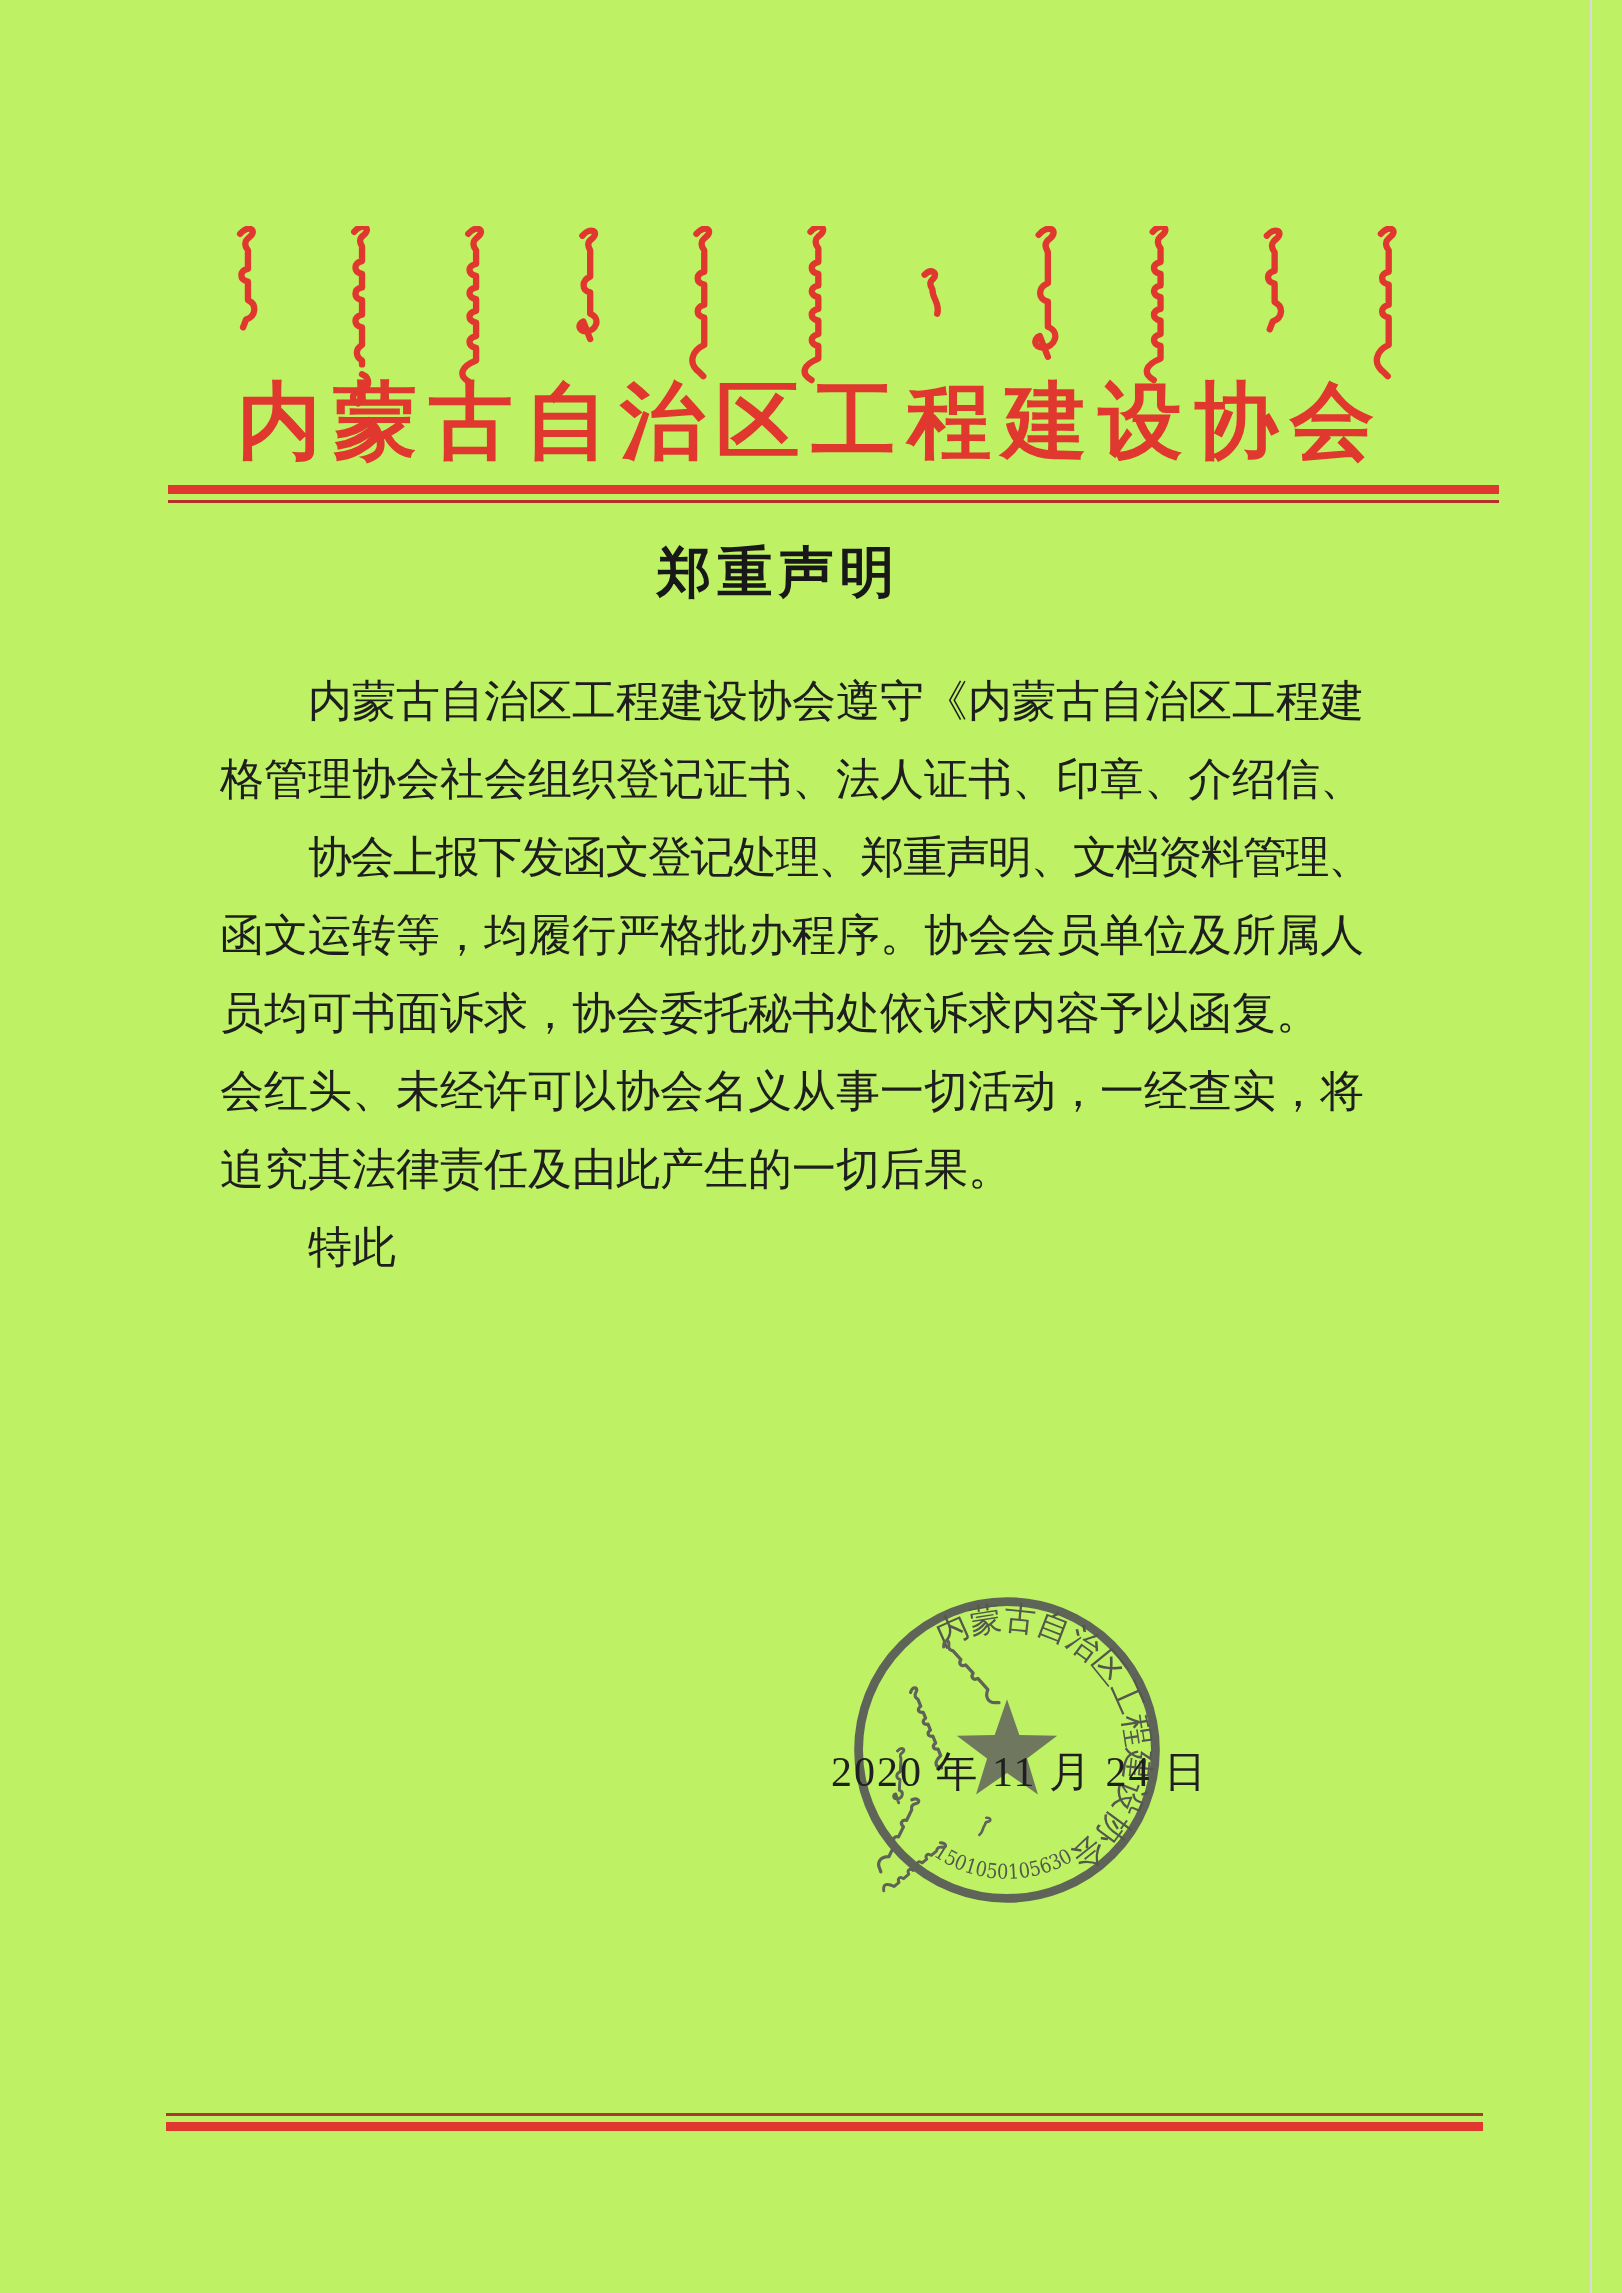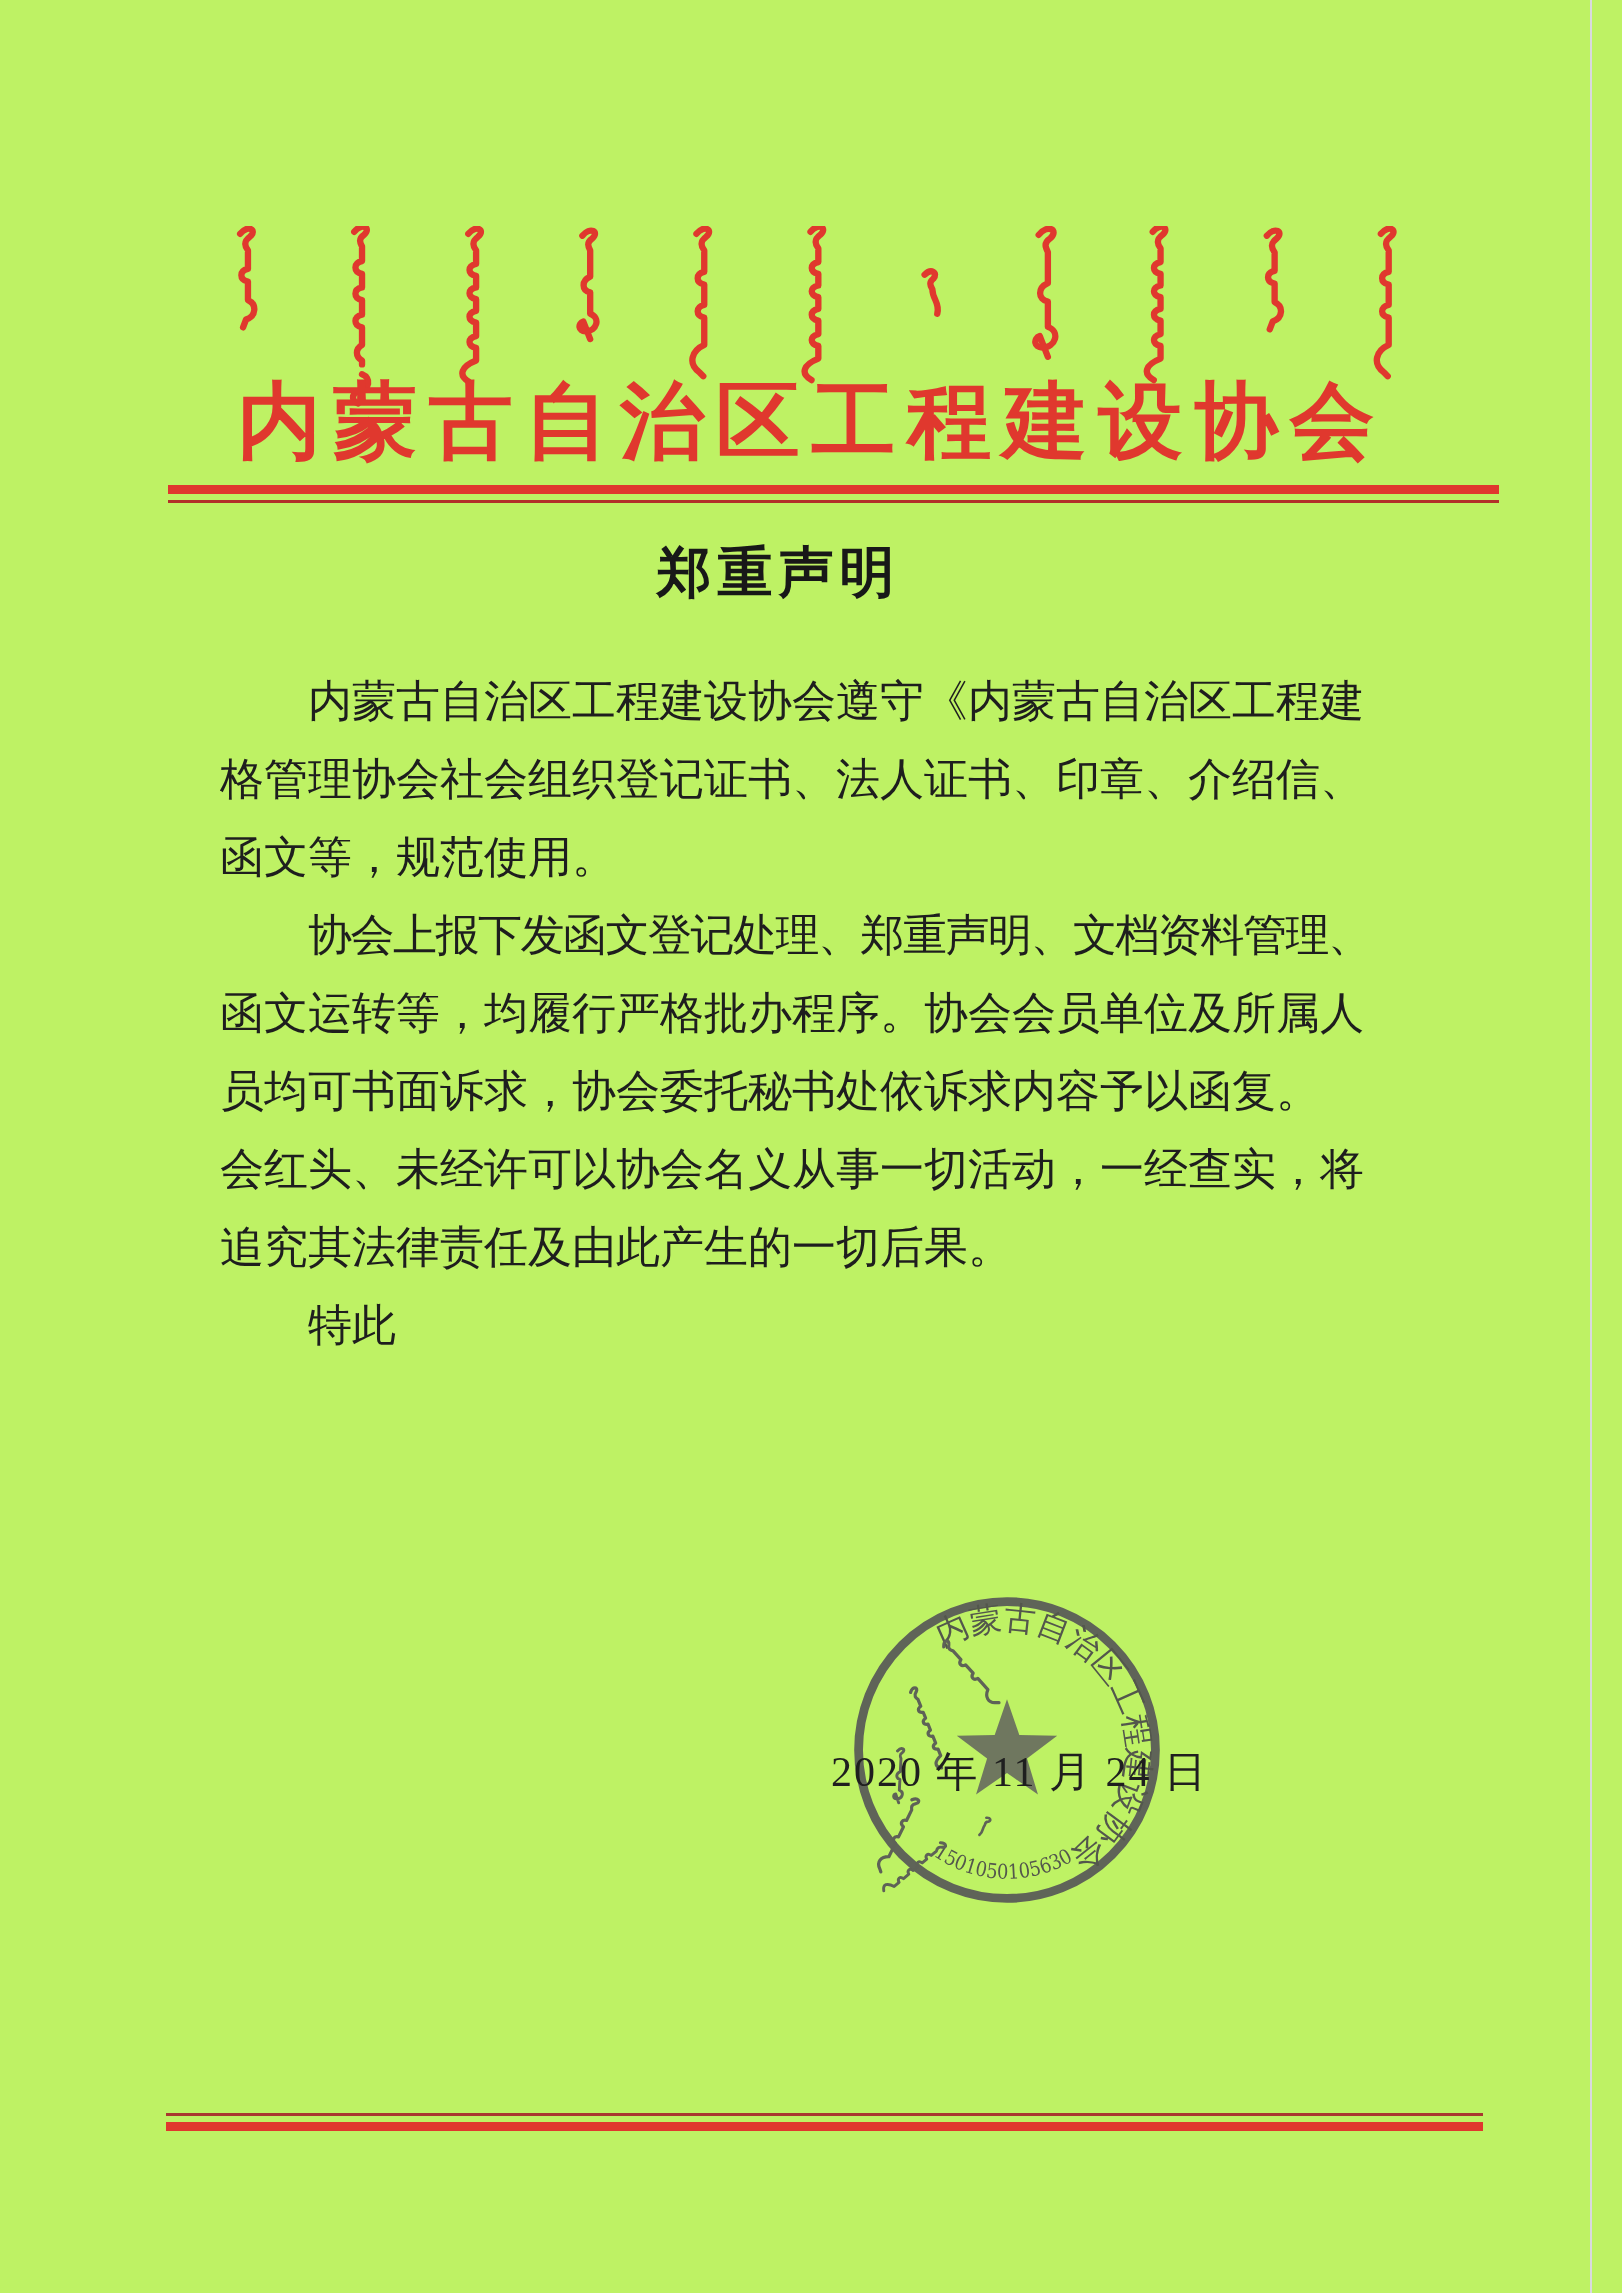--- a/index.html
+++ b/index.html
@@ -110,21 +110,20 @@
   <div class="org-title">内蒙古自治区工程建设协会</div>
 
   <div class="rule rule-top-thick"></div>
   <div class="rule rule-top-thin"></div>
 
   <div class="doc-title">郑重声明</div>
 
   <div class="body-text">
     <div class="body-line indent">内蒙古自治区工程建设协会遵守《内蒙古自治区工程建</div>
     <div class="body-line">格管理协会社会组织登记证书、法人证书、印章、介绍信、</div>
-    <div class="body-line">函文等，规范使用。</div>
     <div class="body-line indent tight">协会上报下发函文登记处理、郑重声明、文档资料管理、</div>
     <div class="body-line">函文运转等，均履行严格批办程序。协会会员单位及所属人</div>
     <div class="body-line">员均可书面诉求，协会委托秘书处依诉求内容予以函复。</div>
     <div class="body-line">会红头、未经许可以协会名义从事一切活动，一经查实，将</div>
     <div class="body-line">追究其法律责任及由此产生的一切后果。</div>
     <div class="body-line indent">特此</div>
   </div>
 
   <svg class="seal" viewBox="0 0 340 340" aria-hidden="true">
     <defs>

